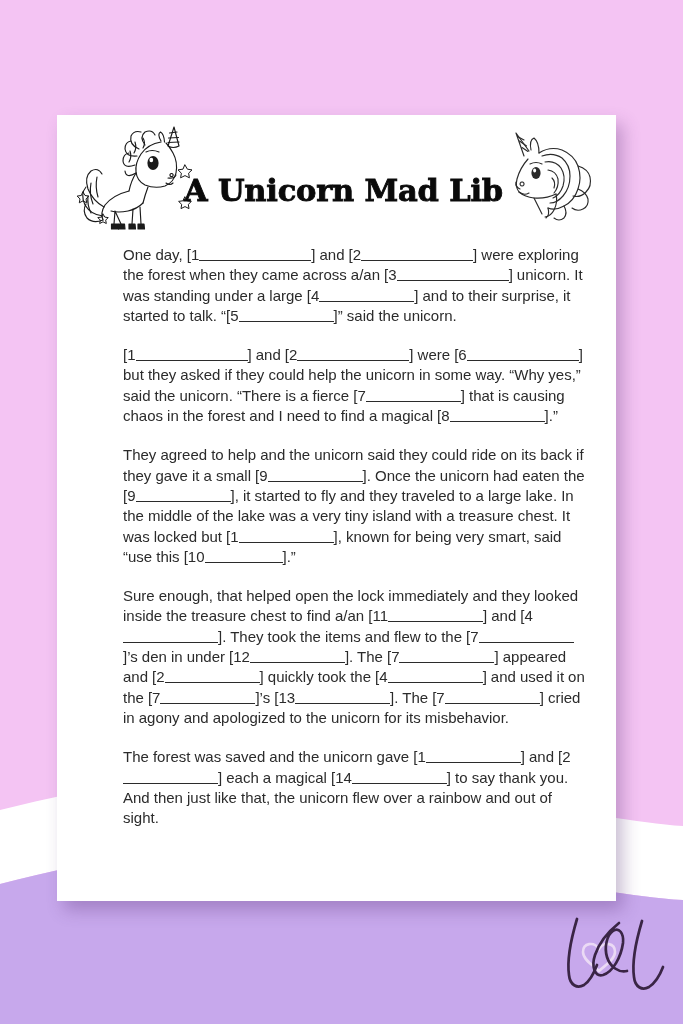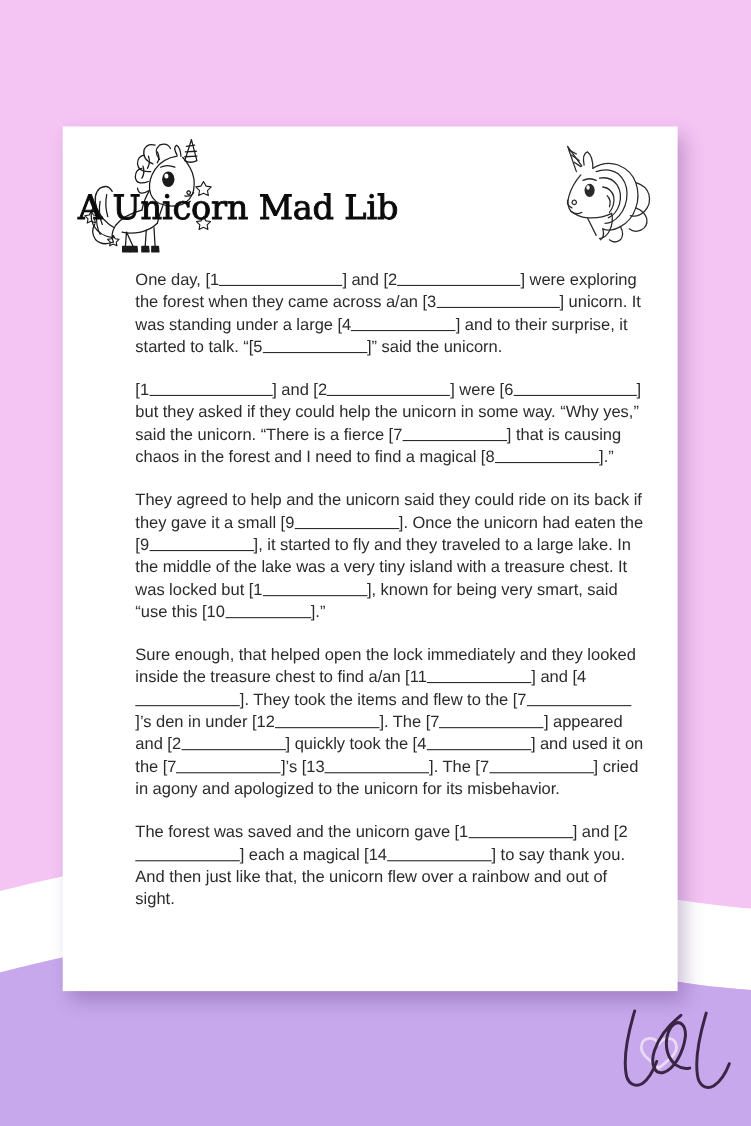--- a/index.html
+++ b/index.html
@@ -54,23 +54,23 @@
     left: 441px;
     top: 11px;
     width: 108px;
     height: 98px;
   }
   #worksheet-title {
     position: absolute;
     left: 0;
     right: 0;
     top: 57px;
-    text-align: left;
+    text-align: center;
     font-family: "DejaVu Serif", serif;
-    font-weight: 400;
+    font-weight: 700;
     font-size: 30.5px;
     letter-spacing: -0.2px;
     color: #0a0a0a;
     padding-left: 14px;
     -webkit-text-stroke: 0.85px #0a0a0a;
   }
 
   
   #worksheet-body {
     position: absolute;

